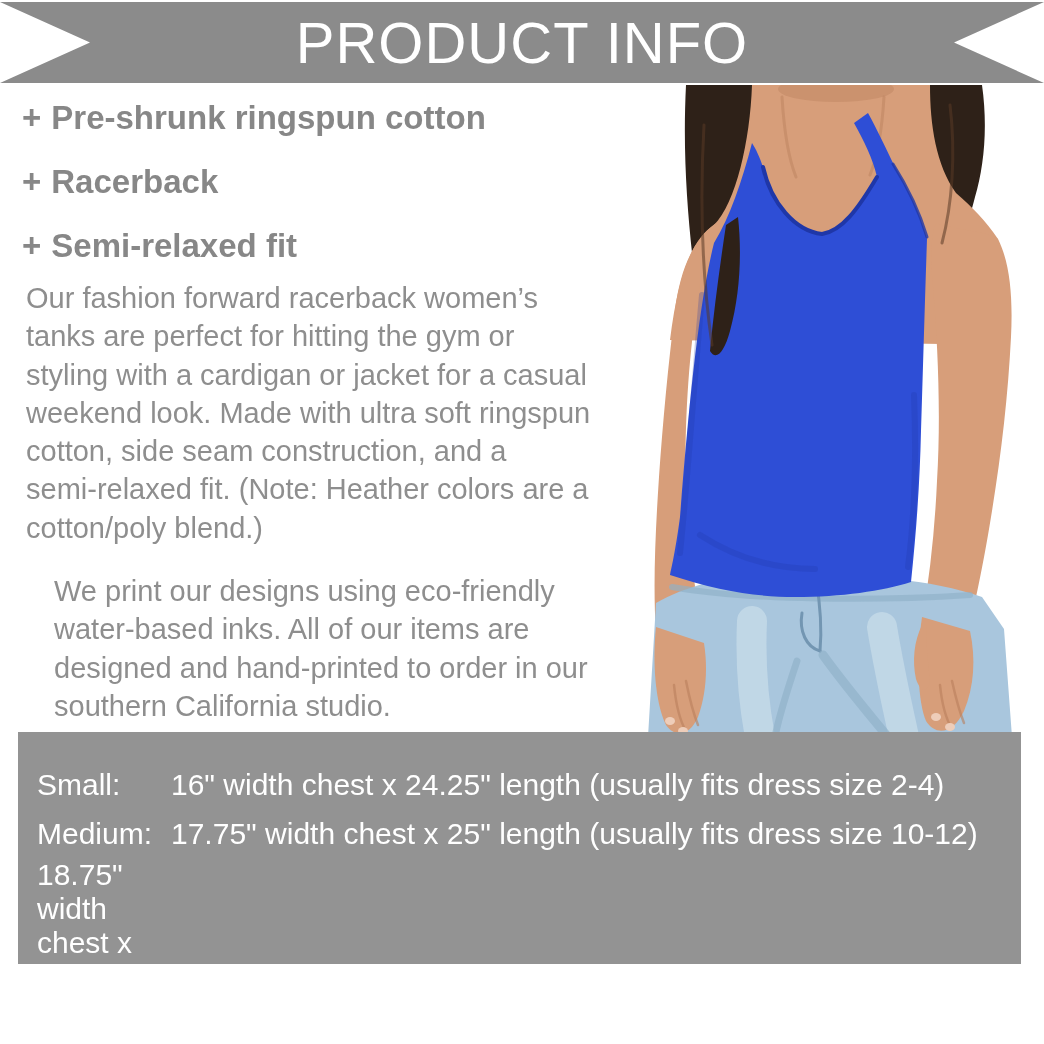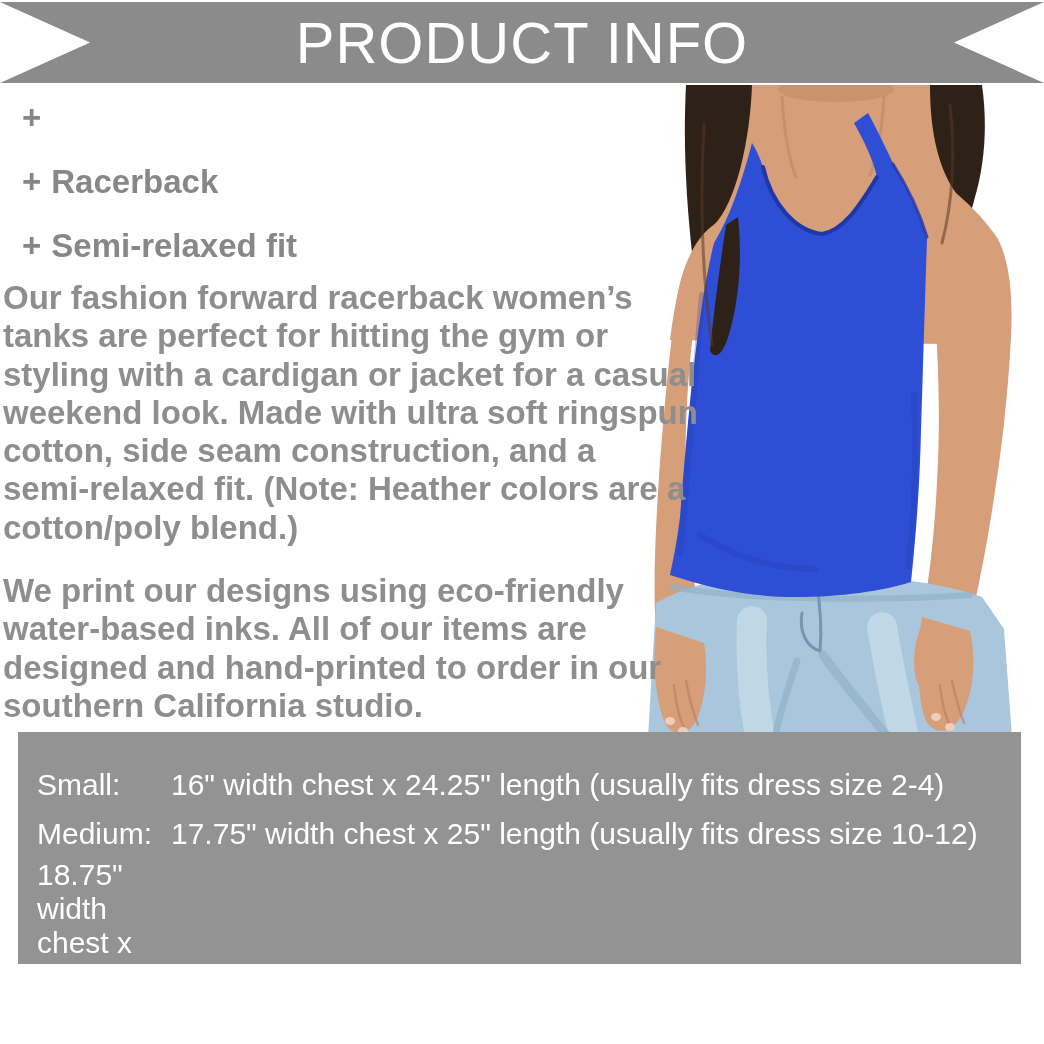--- a/index.html
+++ b/index.html
@@ -20,24 +20,24 @@
           display:flex;align-items:center;justify-content:center;z-index:3;}
   .ribbon-title{margin:0;font-size:58px;font-weight:400;color:#ffffff;letter-spacing:1px;}
 
   
   .features{position:absolute;left:22px;top:86px;z-index:2;}
   .feature{height:64px;display:flex;align-items:center;
            font-size:33px;font-weight:700;color:var(--heading-gray,#878787);}
   .feature .plus{margin-right:10px;}
 
   
-  .para{position:absolute;left:3px;margin:0;white-space:pre-line;
-        font-size:33px;line-height:38.3px;color:var(--body-gray,#8e8e8e);z-index:2;font-weight:bold;}
+  .para{position:absolute;left:26px;margin:0;white-space:pre-line;
+        font-size:29px;line-height:38.3px;color:var(--body-gray,#8e8e8e);z-index:2;}
   .para.p1{top:279px;}
-  .para.p2{top:572px;}
+  .para.p2{top:572px;margin-left:28px;}
 
   
   .photo{position:absolute;left:630px;top:85px;width:414px;height:652px;margin:0;
          overflow:hidden;z-index:1;background:#ffffff;}
   .photo svg{display:block;}
   .hair{fill:var(--hair,#2e2118);}
   .hairline{stroke:var(--hair-light,#5a3b26);stroke-width:3;fill:none;opacity:.55;stroke-linecap:round;}
   .skin{fill:var(--skin,#d79e7a);}
   .skin-shadow{fill:var(--skin-shadow,#b97f5c);}
   .shade{stroke:var(--skin-shadow,#b97f5c);stroke-width:3;fill:none;opacity:.45;stroke-linecap:round;}
@@ -64,20 +64,21 @@
 
 <div class="page">
 
   <header class="ribbon">
     <h1 class="ribbon-title">PRODUCT INFO</h1>
   </header>
 
   <section class="features">
     <div class="feature">
       <span class="plus">+</span>
+      <span>Pre-shrunk ringspun cotton</span>
     </div>
     <div class="feature">
       <span class="plus">+</span>
       <span>Racerback</span>
     </div>
     <div class="feature">
       <span class="plus">+</span>
       <span>Semi-relaxed fit</span>
     </div>
   </section>

